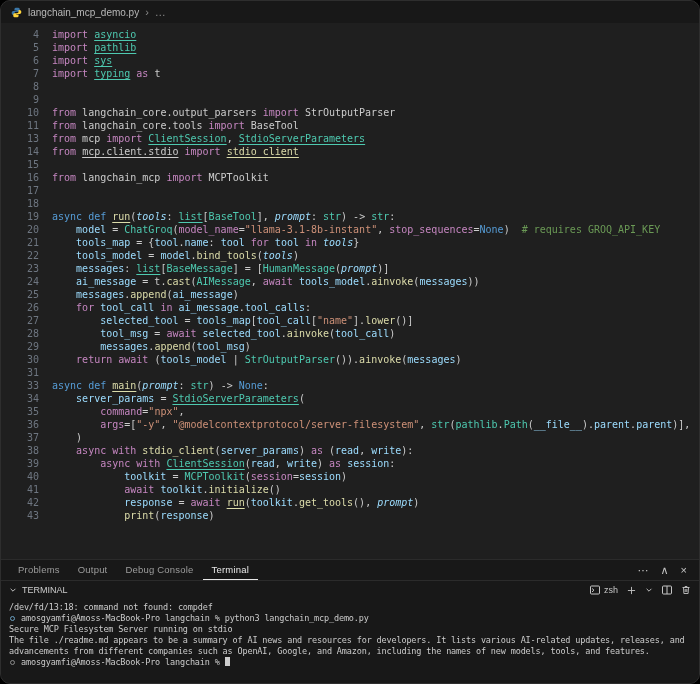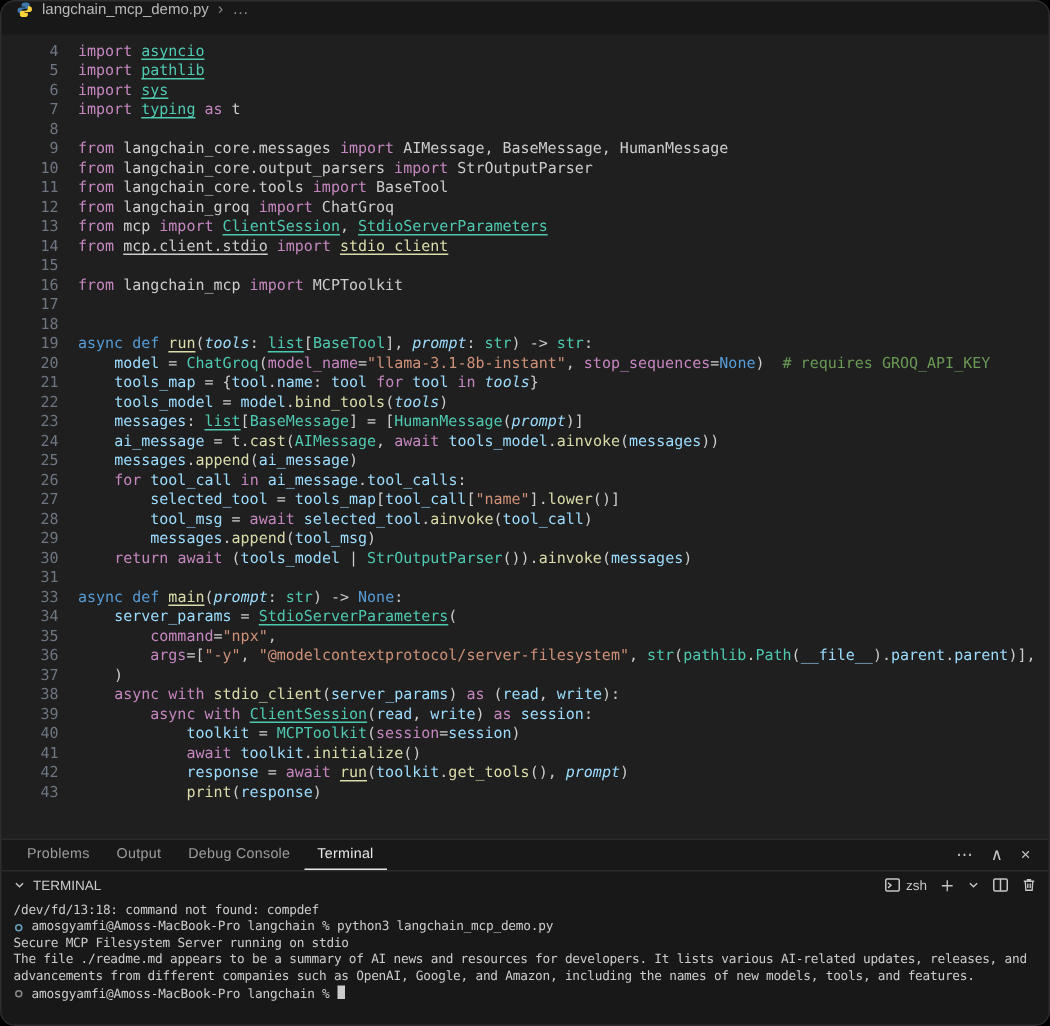--- a/index.html
+++ b/index.html
@@ -1,20 +1,20 @@
 <!DOCTYPE html>
 <html><head>
 <meta charset="utf-8">
 <style>
   html,body{margin:0;padding:0;background:#000;}
   body{width:700px;height:684px;overflow:hidden;}
   .window{width:700px;height:684px;box-sizing:border-box;border-radius:10px;overflow:hidden;
     background:#1f1f1f;border:1px solid #2e2e2e;display:flex;flex-direction:column;}
   
-  .topbar{height:22px;flex:none;background:#181818;display:flex;align-items:flex-start;
+  .topbar{height:22px;flex:none;background:#181818;display:flex;align-items:center;
     padding:0 10px;gap:6px;font:10px "Liberation Sans",sans-serif;color:#b8b8b8;}
   .topbar .crumb-sep,.topbar .crumb-more{color:#8a8a8a;font-size:11px;line-height:1;}
   
   .editor{flex:1;overflow:hidden;padding-top:5px;background:#1f1f1f;
     font:10px/13px "DejaVu Sans Mono",monospace;}
   .code-line{display:flex;height:13px;white-space:pre;}
   .gutter{flex:none;width:38px;text-align:right;color:#6e7681;padding-right:13px;user-select:none;}
   .code-text{white-space:pre;}
   .tk-k{color:#c586c0;}
   .tk-kb{color:#569cd6;}
@@ -70,24 +70,23 @@
     <span class="crumb-more">…</span>
   </div>
 
   <div class="editor">
     <div>
         <div class="code-line"><span class="gutter">4</span><span class="code-text"><span class="tk-k">import</span><span class="tk-p"> </span><span class="tk-cl u">asyncio</span></span></div>
         <div class="code-line"><span class="gutter">5</span><span class="code-text"><span class="tk-k">import</span><span class="tk-p"> </span><span class="tk-cl u">pathlib</span></span></div>
         <div class="code-line"><span class="gutter">6</span><span class="code-text"><span class="tk-k">import</span><span class="tk-p"> </span><span class="tk-cl u">sys</span></span></div>
         <div class="code-line"><span class="gutter">7</span><span class="code-text"><span class="tk-k">import</span><span class="tk-p"> </span><span class="tk-cl u">typing</span><span class="tk-p"> </span><span class="tk-k">as</span><span class="tk-p"> t</span></span></div>
         <div class="code-line"><span class="gutter">8</span><span class="code-text"></span></div>
-        <div class="code-line"><span class="gutter">9</span><span class="code-text"><span class="tk-k">from</span><span class="tk-p"> langchain_core.messages </span><span class="tk-k">import</span><span class="tk-p"> AIMessage, BaseMessage, HumanMessage</span></span></div>
+        <div class="code-line"><span class="gutter">9</span></div>
         <div class="code-line"><span class="gutter">10</span><span class="code-text"><span class="tk-k">from</span><span class="tk-p"> langchain_core.output_parsers </span><span class="tk-k">import</span><span class="tk-p"> StrOutputParser</span></span></div>
         <div class="code-line"><span class="gutter">11</span><span class="code-text"><span class="tk-k">from</span><span class="tk-p"> langchain_core.tools </span><span class="tk-k">import</span><span class="tk-p"> BaseTool</span></span></div>
-        <div class="code-line"><span class="gutter">12</span><span class="code-text"><span class="tk-k">from</span><span class="tk-p"> langchain_groq </span><span class="tk-k">import</span><span class="tk-p"> ChatGroq</span></span></div>
         <div class="code-line"><span class="gutter">13</span><span class="code-text"><span class="tk-k">from</span><span class="tk-p"> mcp </span><span class="tk-k">import</span><span class="tk-p"> </span><span class="tk-cl u">ClientSession</span><span class="tk-p">, </span><span class="tk-cl u">StdioServerParameters</span></span></div>
         <div class="code-line"><span class="gutter">14</span><span class="code-text"><span class="tk-k">from</span><span class="tk-p"> </span><span class="tk-p u">mcp.client.stdio</span><span class="tk-p"> </span><span class="tk-k">import</span><span class="tk-p"> </span><span class="tk-fn u">stdio_client</span></span></div>
         <div class="code-line"><span class="gutter">15</span><span class="code-text"></span></div>
         <div class="code-line"><span class="gutter">16</span><span class="code-text"><span class="tk-k">from</span><span class="tk-p"> langchain_mcp </span><span class="tk-k">import</span><span class="tk-p"> MCPToolkit</span></span></div>
         <div class="code-line"><span class="gutter">17</span><span class="code-text"></span></div>
         <div class="code-line"><span class="gutter">18</span><span class="code-text"></span></div>
         <div class="code-line"><span class="gutter">19</span><span class="code-text"><span class="tk-kb">async</span><span class="tk-p"> </span><span class="tk-kb">def</span><span class="tk-p"> </span><span class="tk-fn u">run</span><span class="tk-p">(</span><span class="tk-pa">tools</span><span class="tk-p">: </span><span class="tk-cl u">list</span><span class="tk-p">[</span><span class="tk-cl">BaseTool</span><span class="tk-p">], </span><span class="tk-pa">prompt</span><span class="tk-p">: </span><span class="tk-cl">str</span><span class="tk-p">) -&gt; </span><span class="tk-cl">str</span><span class="tk-p">:</span></span></div>
         <div class="code-line"><span class="gutter">20</span><span class="code-text"><span class="tk-p">    </span><span class="tk-v">model</span><span class="tk-p"> = </span><span class="tk-cl">ChatGroq</span><span class="tk-p">(</span><span class="tk-na">model_name</span><span class="tk-p">=</span><span class="tk-s">"llama-3.1-8b-instant"</span><span class="tk-p">, </span><span class="tk-na">stop_sequences</span><span class="tk-p">=</span><span class="tk-kb">None</span><span class="tk-p">)  </span><span class="tk-c"># requires GROQ_API_KEY</span></span></div>
         <div class="code-line"><span class="gutter">21</span><span class="code-text"><span class="tk-p">    </span><span class="tk-v">tools_map</span><span class="tk-p"> = {</span><span class="tk-v">tool</span><span class="tk-p">.</span><span class="tk-v">name</span><span class="tk-p">: </span><span class="tk-v">tool</span><span class="tk-p"> </span><span class="tk-k">for</span><span class="tk-p"> </span><span class="tk-v">tool</span><span class="tk-p"> </span><span class="tk-k">in</span><span class="tk-p"> </span><span class="tk-pa">tools</span><span class="tk-p">}</span></span></div>
         <div class="code-line"><span class="gutter">22</span><span class="code-text"><span class="tk-p">    </span><span class="tk-v">tools_model</span><span class="tk-p"> = </span><span class="tk-v">model</span><span class="tk-p">.</span><span class="tk-fn">bind_tools</span><span class="tk-p">(</span><span class="tk-pa">tools</span><span class="tk-p">)</span></span></div>

